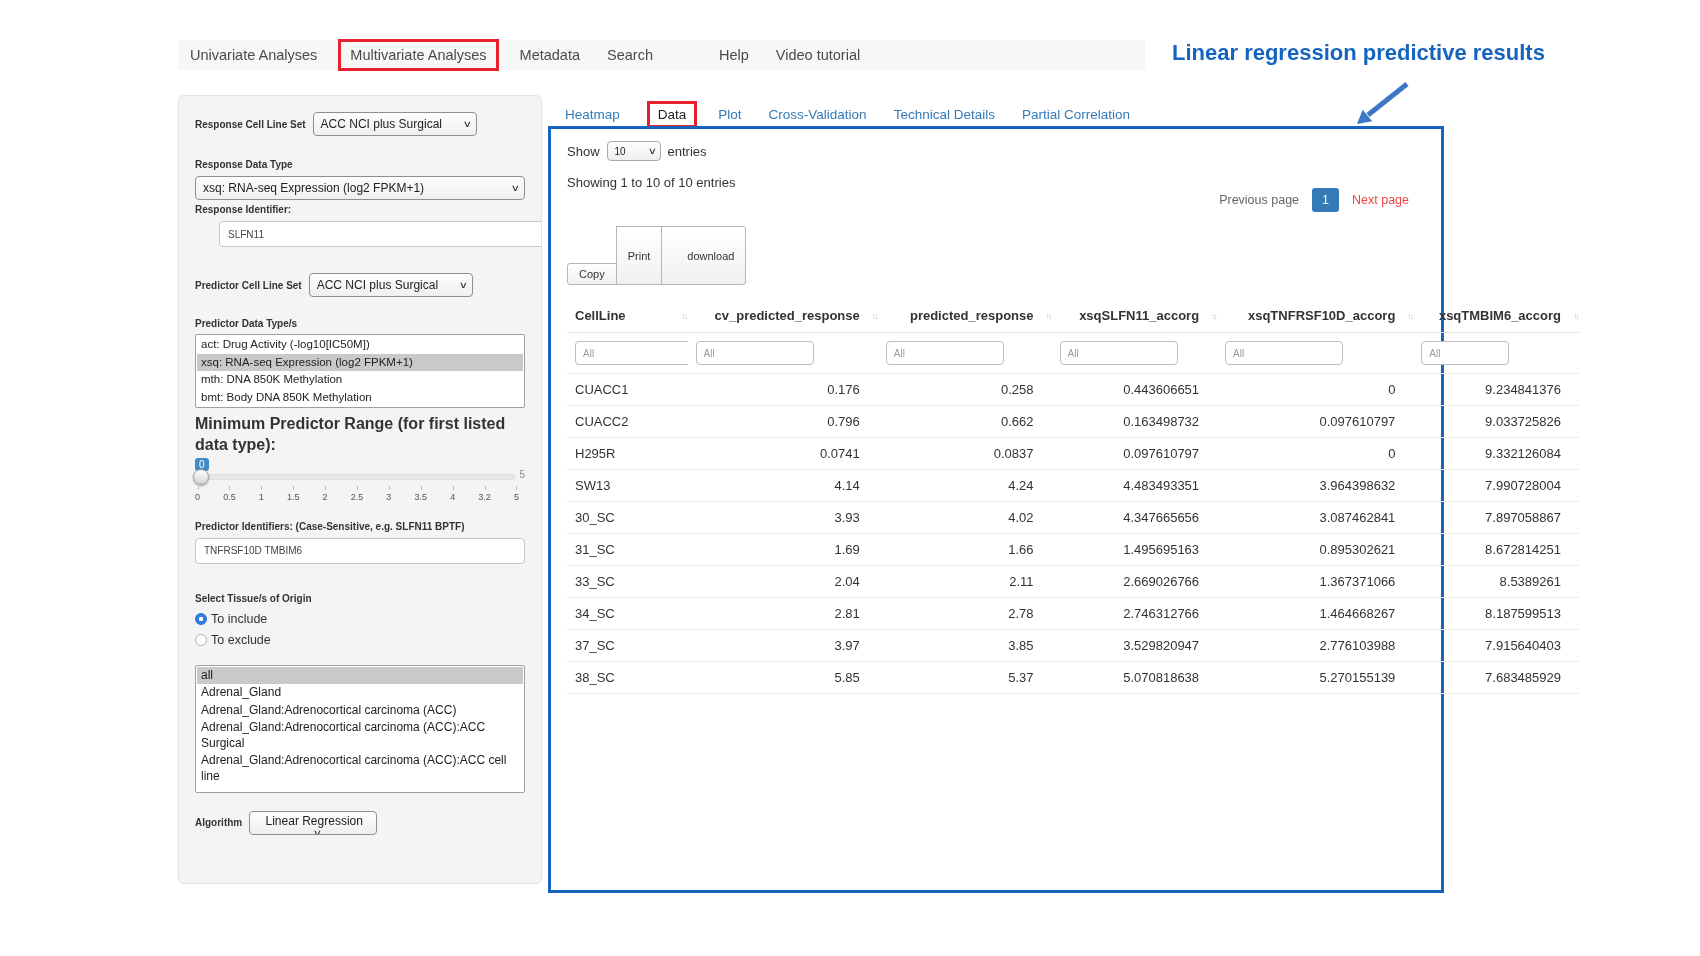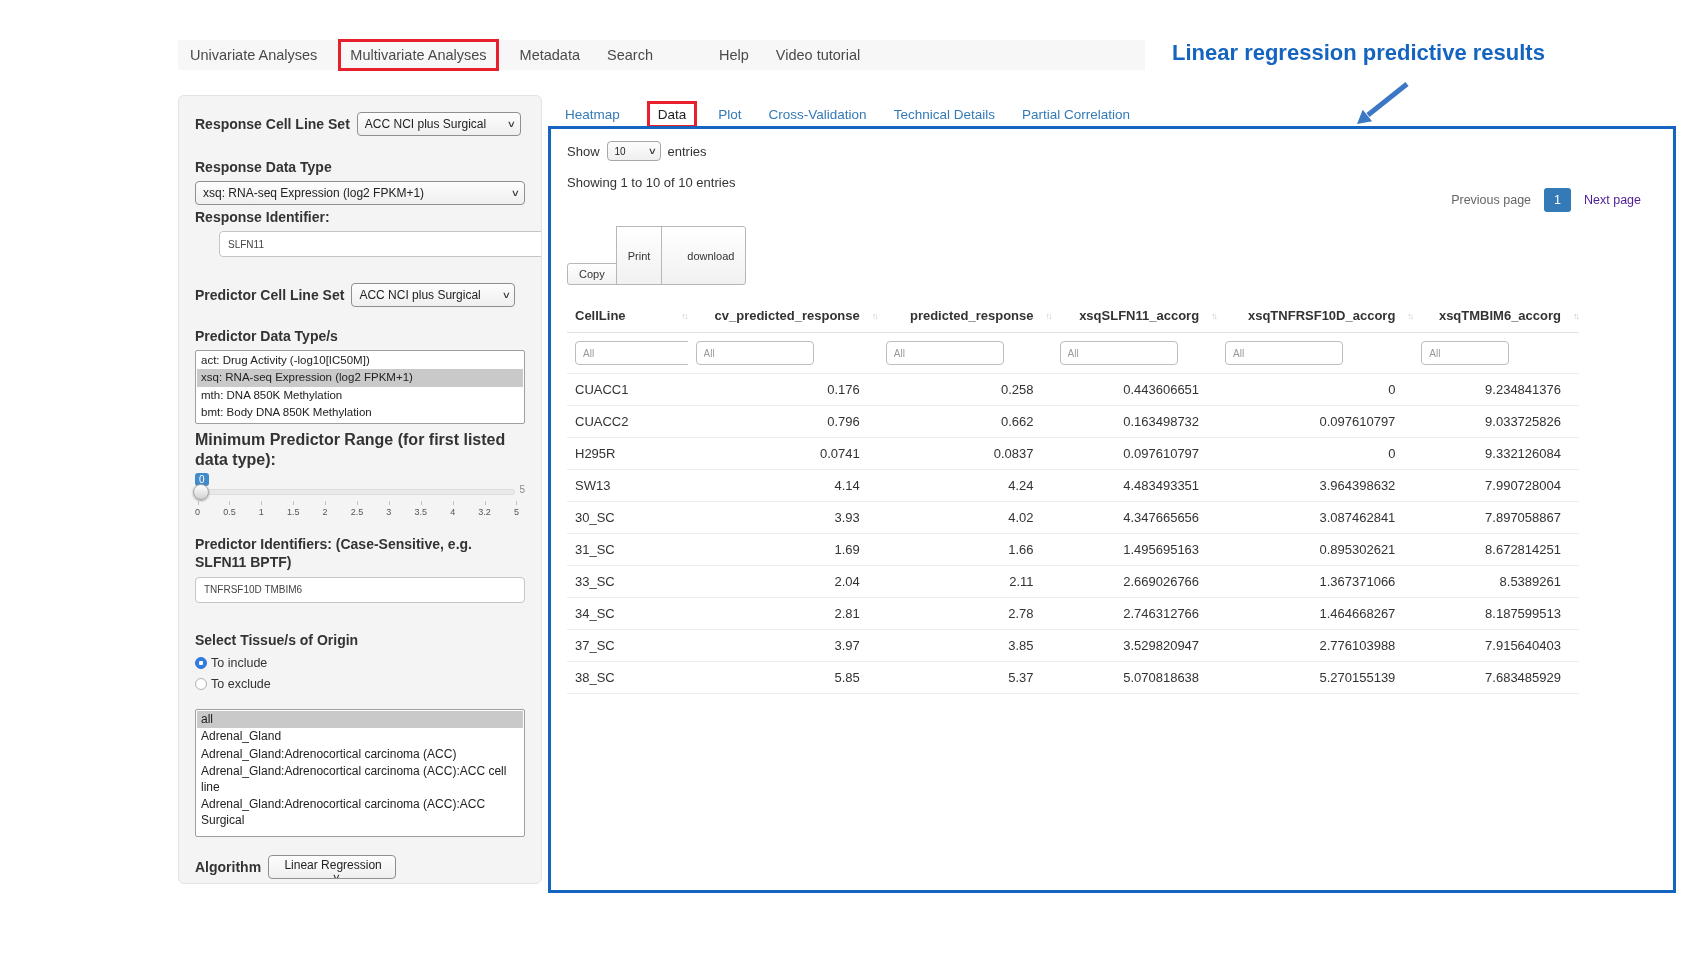--- a/index.html
+++ b/index.html
@@ -14,21 +14,21 @@
   .nav-item { font-size:14.5px; color:#4a4a4a; cursor:pointer; white-space:nowrap; }
   .red-box { border:3px solid #e8202e; padding:5px 9px; background:transparent; }
   .nav-wrap.red-box { margin-left:-6px; margin-right:21px; }
 
   
   .annotation { position:absolute; left:1172px; top:40px; font-size:22px; font-weight:bold; color:#1565c0; white-space:nowrap; }
   .annotation-arrow { position:absolute; left:1345px; top:78px; }
 
   
   .sidebar { position:absolute; left:178px; top:95px; width:364px; height:789px; background:#f4f4f4; border:1px solid #e3e3e3; border-radius:6px; padding:16px; overflow:hidden; }
-  .b-label { font-weight:bold; font-size:14px; color:#333; display:block; line-height:1.3; margin-bottom:5px; }
+  .b-label { font-weight:bold; font-size:10px; color:#333; display:block; line-height:1.3; margin-bottom:5px; }
   .inline-field { display:flex; align-items:center; gap:7px; }
   .inline-field .b-label { margin-bottom:0; }
   .select { display:inline-flex; align-items:center; justify-content:space-between; border:1px solid #8f8f8f; border-radius:4px; background:linear-gradient(#fdfdfd,#efefef); padding:2px 5px 2px 7px; font-size:12px; color:#222; height:24px; cursor:pointer; white-space:nowrap; overflow:hidden; }
   .select .chevron { font-size:9px; color:#333; margin-left:6px; transform:scaleX(1.4); flex-shrink:0; }
   .select.full { width:100%; }
   .select.w-med { width:164px; }
   .select.w-alg { width:128px;flex-direction:column; }
   .select.tiny { height:20px; font-size:10px; padding:0 4px 0 7px; width:54px; border-color:#a8a8a8; }
   .text-input { width:100%; height:26px; border:1px solid #c6c6c6; border-radius:4px; padding:0 8px; font-size:10px; color:#444; background:#fff; }
   .ms-list { border:1px solid #9f9f9f; background:#fff; font-size:11.5px; color:#222; padding:1px; border-radius:2px; }
@@ -51,26 +51,26 @@
   .slider-ticks .tick::before { content:""; position:absolute; top:-6px; left:50%; width:1px; height:4px; background:#c2c2c2; }
 
   
   .tabbar { position:absolute; left:565px; top:98px; height:32px; display:flex; align-items:center; }
   .tab { font-size:13.5px; color:#337ab7; margin-right:27px; cursor:pointer; white-space:nowrap; }
   .tab.active { color:#222; }
   .tab-redbox { border:3px solid #e8202e; padding:3px 8px; margin-right:21px; display:inline-flex; }
   .tab-redbox .tab { margin-right:0; }
 
   
-  .result-panel { position:absolute; left:548px; top:126px; width:1128px; height:767px; border:3px solid #1565c0; background:#fff; padding:10px 16px; }
+  .result-panel { position:absolute; left:548px; top:126px; width:896px; height:767px; border:3px solid #1565c0; background:#fff; padding:10px 16px; }
   .show-entries { display:flex; align-items:center; gap:7px; font-size:13px; color:#333; margin-top:2px; }
   .showing-text { font-size:13px; color:#333; margin-top:14px; }
   .pagination { position:absolute; right:22px; top:58px; display:flex; align-items:center; }
   .page-btn { font-size:12.5px; color:#666; padding:6px 10px; cursor:pointer; white-space:nowrap; }
-  .page-btn.next { color:#4c1d95; }
+  .page-btn.next { color:#ef4444; }
   .page-current { font-size:12.5px; background:#337ab7; color:#fff; padding:5px 10px; border-radius:3px; margin:0 3px; cursor:pointer; }
   .export-buttons { margin-top:36px; display:flex; }
   .export-btn { font-size:11px; padding:4px 11px; border:1px solid #b7b7b7; background:linear-gradient(#ffffff,#f1f1f1); color:#333; cursor:pointer; margin-right:-1px; font-family:inherit; }
   .export-btn:first-child { border-radius:3px 0 0 3px;margin-top:37px; }
   .export-btn:last-child { border-radius:0 3px 3px 0;padding-left:25px; }
 
   
   .data-table { border-collapse:collapse; table-layout:fixed; width:1012px; margin-top:14px; font-size:13px; }
   .data-table th { font-weight:bold; text-align:left; padding:9px 18px 9px 8px; position:relative; border-bottom:1px solid #e0e0e0; cursor:pointer; white-space:nowrap; overflow:hidden; }
   .data-table th.num { text-align:right; }
@@ -183,22 +183,22 @@
     </div>
     <div class="radio-row" style="margin-bottom:18px">
       <span class="radio"></span>
       <span>To exclude</span>
     </div>
 
     <div class="ms-list tissue" style="margin-bottom:18px">
         <div class="ms-option selected">all</div>
         <div class="ms-option">Adrenal_Gland</div>
         <div class="ms-option">Adrenal_Gland:Adrenocortical carcinoma (ACC)</div>
+        <div class="ms-option">Adrenal_Gland:Adrenocortical carcinoma (ACC):ACC Surgical</div>
         <div class="ms-option">Adrenal_Gland:Adrenocortical carcinoma (ACC):ACC cell line</div>
-        <div class="ms-option">Adrenal_Gland:Adrenocortical carcinoma (ACC):ACC Surgical</div>
       </div>
 
     <div class="inline-field">
       <label class="b-label">Algorithm</label>
       <div class="select w-alg">
         <span>Linear Regression</span>
         <span class="chevron">∨</span>
       </div>
     </div>
   </aside>

